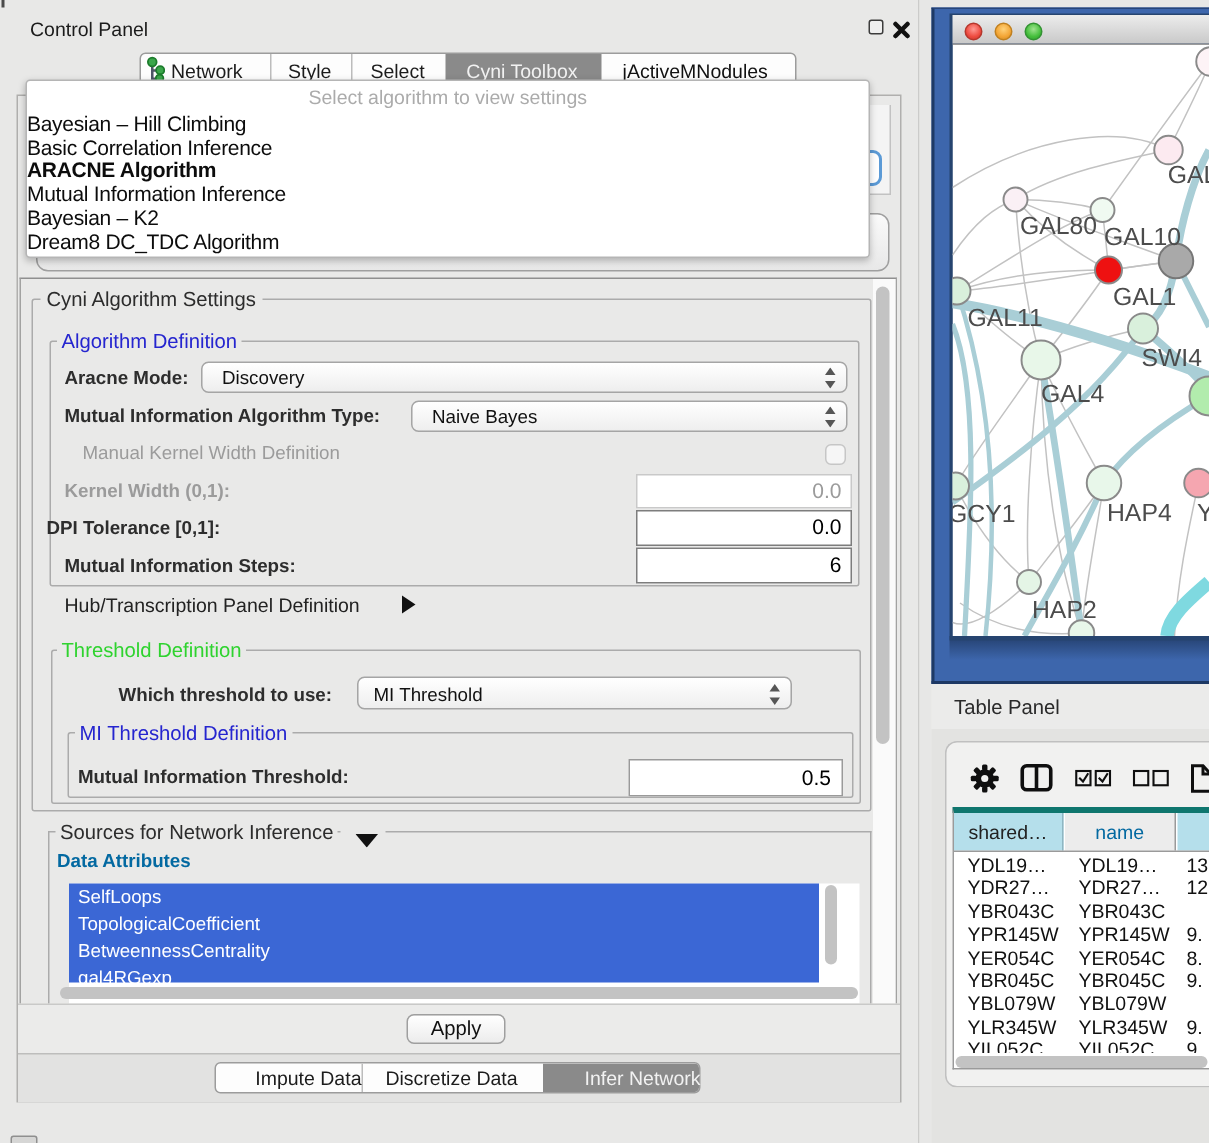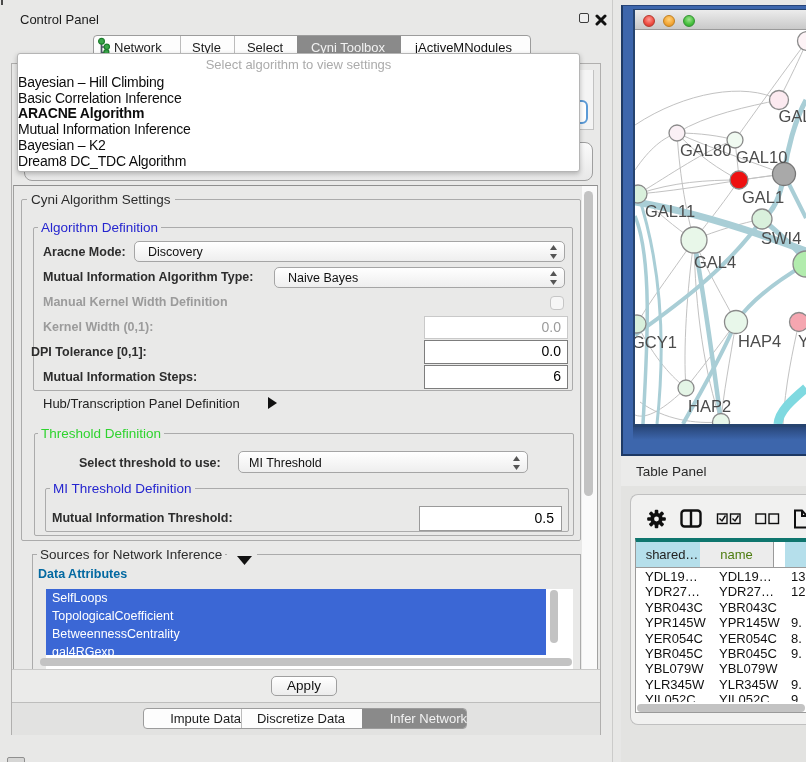--- a/index.html
+++ b/index.html
@@ -78,41 +78,41 @@
 
 <div class="abs" style="left:43px;top:270px;font-size:12.5px;font-weight:bold;color:#2d2d2d;">Mutual Information Algorithm Type:</div>
 <div class="abs" style="left:274px;top:267px;width:291px;height:21px;border:1px solid #a5a5a5;border-radius:5px;background:linear-gradient(#ffffff,#eeeeee);box-sizing:border-box;">
   <div class="abs" style="left:13px;top:3px;font-size:12.5px;color:#111;">Naive Bayes</div>
   <svg class="abs" style="right:6px;top:3px;" width="9" height="14" viewBox="0 0 9 14">
       <path d="M4.5 0 L8 5 L1 5 Z" fill="#555"></path>
       <path d="M4.5 14 L8 9 L1 9 Z" fill="#555"></path>
     </svg>
 </div>
 
-<div class="abs" style="left:43px;top:295px;font-size:12.5px;font-weight:bold;color:#9b9b9b;text-align:center;">Manual Kernel Width Definition</div>
+<div class="abs" style="left:55px;top:295px;font-size:12.5px;font-weight:normal;color:#9b9b9b;text-align:center;">Manual Kernel Width Definition</div>
 <div class="abs" style="left:550px;top:296px;width:14px;height:14px;border:1.5px solid #c6c6c6;border-radius:4px;background:#f6f6f6;box-sizing:border-box;"></div>
 
 <div class="abs" style="left:43px;top:320px;font-size:12.5px;font-weight:bold;color:#9b9b9b;">Kernel Width (0,1):</div>
 <div class="abs" style="left:424px;top:316px;width:144px;height:23px;border:1px solid #c9c9c9;background:#fff;box-sizing:border-box;font-size:14px;color:#9b9b9b;text-align:right;line-height:21px;padding-right:6px;">0.0</div>
 
 <div class="abs" style="left:31px;top:345px;font-size:12.5px;font-weight:bold;color:#2d2d2d;">DPI Tolerance [0,1]:</div>
 <div class="abs" style="left:424px;top:340px;width:144px;height:24px;border:1.5px solid #7d7d7d;background:#fff;box-sizing:border-box;font-size:14px;color:#000;text-align:right;line-height:21px;padding-right:6px;">0.0</div>
 
 <div class="abs" style="left:43px;top:370px;font-size:12.5px;font-weight:bold;color:#2d2d2d;">Mutual Information Steps:</div>
 <div class="abs" style="left:424px;top:365px;width:144px;height:24px;border:1.5px solid #7d7d7d;background:#fff;box-sizing:border-box;font-size:14px;color:#000;text-align:right;line-height:21px;padding-right:6px;">6</div>
 
 <div class="abs" style="left:43px;top:396px;font-size:13px;color:#222;">Hub/Transcription Panel Definition</div>
 <svg class="abs" style="left:267px;top:396px;" width="11" height="14" viewBox="0 0 11 14">
     <path d="M1 1 L10 7 L1 13 Z" fill="#111"></path>
   </svg>
 
 <div class="abs" style="left:34px;top:433px;width:540px;height:103px;border:1px solid #ababab;border-radius:2px;box-sizing:border-box;"></div>
 <div class="abs" style="left:38px;top:426px;background:#e9e9e8;padding:0 3px;font-size:13.5px;color:#2fd32f;">Threshold Definition</div>
 
-<div class="abs" style="left:79px;top:456px;font-size:12.5px;font-weight:bold;color:#2d2d2d;">Select threshold to use:</div>
+<div class="abs" style="left:79px;top:456px;font-size:12.5px;font-weight:bold;color:#2d2d2d;">Which threshold to use:</div>
 <div class="abs" style="left:238px;top:451px;width:290px;height:22px;border:1px solid #a5a5a5;border-radius:5px;background:linear-gradient(#ffffff,#eeeeee);box-sizing:border-box;">
   <div class="abs" style="left:10px;top:3.5px;font-size:12.5px;color:#111;">MI Threshold</div>
   <svg class="abs" style="right:6px;top:4px;" width="9" height="14" viewBox="0 0 9 14">
       <path d="M4.5 0 L8 5 L1 5 Z" fill="#555"></path>
       <path d="M4.5 14 L8 9 L1 9 Z" fill="#555"></path>
     </svg>
 </div>
 
 <div class="abs" style="left:45px;top:488px;width:524px;height:44px;border:1px solid #ababab;border-radius:2px;box-sizing:border-box;"></div>
 <div class="abs" style="left:50px;top:481px;background:#e9e9e8;padding:0 3px;font-size:13.5px;color:#2525cf;">MI Threshold Definition</div>
@@ -283,21 +283,21 @@
 
   <g stroke="#0f0f0f" stroke-width="2" fill="none">
     <path d="M149 2.5 L156 2.5 L161 8 L161 19.5 L149 19.5 Z"></path>
     <path d="M156 2.5 L156 8 L161 8"></path>
   </g>
 </svg>
 
 <div class="abs" style="left:635px;top:538px;width:203px;height:175px;background:#fff;border-left:1px solid #9a9a9a;border-top:4px solid #0f766e;border-bottom:1px solid #9a9a9a;box-sizing:border-box;overflow:hidden;">
 
   <div class="abs" style="left:0;top:0;width:73px;height:25px;background:#b5dfeb;border-right:1px solid #8fb6c2;box-sizing:border-box;text-align:center;font-size:13px;color:#222;line-height:25px;">shared…</div>
-  <div class="abs" style="left:64px;top:0;width:74px;height:25px;background:#ececec;border-right:1px solid #9a9a9a;box-sizing:border-box;text-align:center;font-size:13px;color:#4d7c0f;line-height:25px;">name</div>
+  <div class="abs" style="left:74px;top:0;width:74px;height:25px;background:#ececec;border-right:1px solid #9a9a9a;box-sizing:border-box;text-align:center;font-size:13px;color:#0369a1;line-height:25px;">name</div>
   <div class="abs" style="left:149px;top:0;width:22px;height:25px;background:#b5dfeb;"></div>
   <div class="abs" style="left:0;top:25px;width:171px;height:1px;background:#9a9a9a;"></div>
 
   <div class="abs" style="left:9px;top:27px;font-size:13px;color:#111;line-height:15.4px;">YDL19…<br>YDR27…<br>YBR043C<br>YPR145W<br>YER054C<br>YBR045C<br>YBL079W<br>YLR345W<br>YIL052C</div>
   <div class="abs" style="left:83px;top:27px;font-size:13px;color:#111;line-height:15.4px;">YDL19…<br>YDR27…<br>YBR043C<br>YPR145W<br>YER054C<br>YBR045C<br>YBL079W<br>YLR345W<br>YIL052C</div>
   <div class="abs" style="left:155px;top:27px;font-size:13px;color:#111;line-height:15.4px;">13<br>12<br>&nbsp;<br>9.<br>8.<br>9.<br>&nbsp;<br>9.<br>9.</div>
 
   <div class="abs" style="left:0;top:160px;width:171px;height:14px;background:#fff;"></div>
   <div class="abs" style="left:1px;top:162px;width:168px;height:8px;background:#c3c3c3;border-radius:4px;"></div>
 </div>

